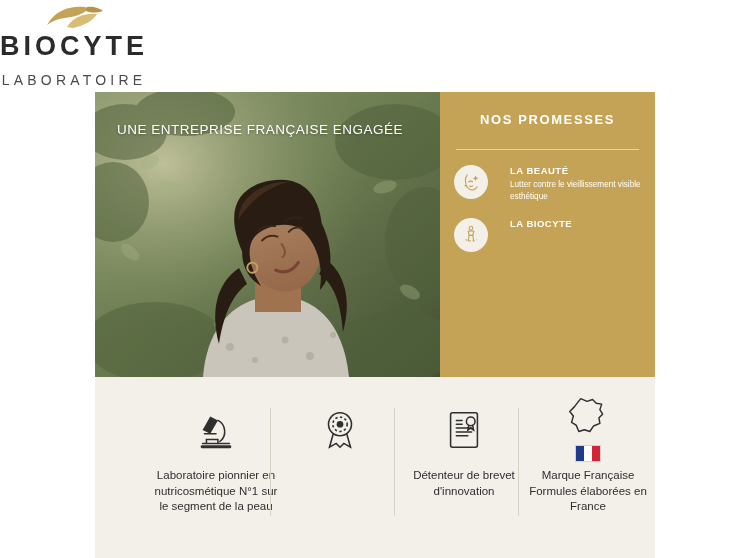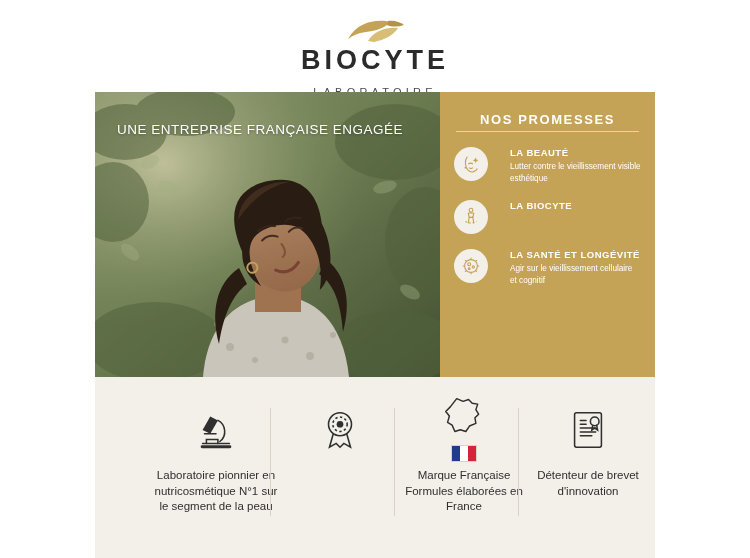--- a/index.html
+++ b/index.html
@@ -11,44 +11,43 @@
   }
   .page {
     position: relative;
     width: 750px; height: 558px;
     background: #ffffff;
   }
 
   
   .header {
     position: absolute;
-    left: 0; top: 12px;
+    left: 0; top: 0;
     width: 750px; height: 92px;
     display: flex;
     align-items: center;
-    justify-content: center;
   }
   .logo-wrap {
     text-align: center;
     line-height: 1;
   }
   .logo-leaf {
     display: block;
     margin: 0 auto 2px auto;
     width: 62px; height: 26px;
   }
   .logo-name {
     font-size: 27px;
     letter-spacing: 4px;
     font-weight: bold;
     color: #2b2b2b;
     font-family: "Liberation Sans", sans-serif;
   }
   .logo-sub {
-    font-size: 11px;
+    font-size: 14px;
     letter-spacing: 4.2px;
     color: #4a4a4a;
     margin-top: 13px;
   }
 
   
   .beige-panel {
     position: absolute;
     left: 95px; top: 92px;
     width: 560px; height: 466px;
@@ -85,21 +84,21 @@
     width: 215px; height: 285px;
     background: #c4a356;
     padding: 20px 14px 0 14px;
   }
   .promises-title {
     color: #ffffff;
     font-size: 13px;
     font-weight: bold;
     letter-spacing: 1.6px;
     text-align: center;
-    padding-bottom: 4px;
+    padding-bottom: 22px;
     border-bottom: 1px solid rgba(255,255,255,.55);
     margin: 0 2px 14px 2px;
   }
   .promise {
     display: flex;
     align-items: flex-start;
     gap: 22px;
     margin-bottom: 14px;
   }
   .promise-icon {
@@ -296,36 +295,20 @@
           <path d="M9 8 q3 -1 6 0 l-1 4 q-2 1 -4 0 z"></path>
           <path d="M10 12 q2 1 4 0 l1 7 M10 12 l-1 7"></path>
           <path d="M6 17 q6 3 12 0" stroke-dasharray="2 2"></path>
         </svg>
       </div>
       <div class="promise-text">
         <div class="promise-title">LA BIOCYTE</div>
       </div>
     </div>
 
-    <div class="promise">
-      <div class="promise-icon">
-        <svg width="22" height="22" viewBox="0 0 24 24" fill="none" stroke="#c4a356" stroke-width="1.2">
-          <circle cx="12" cy="12" r="7"></circle>
-          <circle cx="10" cy="10" r="1.6"></circle>
-          <circle cx="14.5" cy="13" r="1.2"></circle>
-          <circle cx="10" cy="15" r="1"></circle>
-          <path d="M12 5 v-2 M12 19 v2 M5 12 h-2 M19 12 h2"></path>
-          <path d="M7 7 l-1.5 -1.5 M17 7 l1.5 -1.5 M7 17 l-1.5 1.5 M17 17 l1.5 1.5"></path>
-        </svg>
-      </div>
-      <div class="promise-text">
-        <div class="promise-title">LA SANTÉ ET LONGÉVITÉ</div>
-        <div class="promise-body">Agir sur le vieillissement cellulaire et cognitif</div>
-      </div>
-    </div>
   </div>
 
   <div class="features">
 
     <div class="feature">
       <div class="feature-icon">
         <svg width="46" height="46" viewBox="0 0 48 48" fill="none" stroke="#2f2f2f" stroke-width="1.6" stroke-linecap="round">
           <path d="M18 10 l8 4 -8 14 -8 -4 z" fill="#2f2f2f" stroke="none"></path>
           <path d="M12 28 h12"></path>
           <path d="M26 14 c8 4 10 16 2 22"></path>
@@ -339,46 +322,46 @@
 
     <div class="feature">
       <div class="feature-icon">
         <svg width="46" height="46" viewBox="0 0 48 48" fill="none" stroke="#2f2f2f" stroke-width="1.6">
           <circle cx="24" cy="18" r="12"></circle>
           <circle cx="24" cy="18" r="7.5" stroke-dasharray="2.5 2.5"></circle>
           <circle cx="24" cy="18" r="3.5" fill="#2f2f2f" stroke="none"></circle>
           <path d="M17 28 l-4 14 7 -4 4 4 4 -4 7 4 -4 -14"></path>
         </svg>
       </div>
+    </div>
+
+    <div class="feature">
+      <div class="feature-icon">
+        <svg width="46" height="46" viewBox="0 0 48 48" fill="none" stroke="#2f2f2f" stroke-width="1.6" stroke-linecap="round">
+          <rect x="10" y="6" width="28" height="36" rx="2"></rect>
+          <path d="M16 14 h6 M16 18 h6 M16 22 h16 M16 26 h16 M16 30 h12"></path>
+          <circle cx="31" cy="15" r="4.5"></circle>
+          <path d="M29 19 l-1 5 3 -2 3 2 -1 -5"></path>
+        </svg>
+      </div>
+      <div class="feature-label">Détenteur de brevet d'innovation</div>
     </div>
 
     <div class="feature">
       <div class="feature-icon">
         <div style="text-align:center">
           <svg width="44" height="42" viewBox="0 0 48 46" fill="none" stroke="#2f2f2f" stroke-width="1.6" stroke-linejoin="round">
             <path d="M16 4 l7 3 6 -2 4 4 6 1 -2 6 3 5 -4 4 1 6 -7 3 -4 6 -6 -2 -6 2 -3 -7 -5 -3 2 -7 -4 -5 5 -5 z"></path>
           </svg>
           <div style="margin-top:4px">
             <span class="flag">
                 <i class="b"></i>
                 <i class="w"></i>
                 <i class="r"></i>
               </span>
           </div>
         </div>
       </div>
       <div class="feature-label">Marque Française Formules élaborées en France</div>
     </div>
 
-    <div class="feature">
-      <div class="feature-icon">
-        <svg width="46" height="46" viewBox="0 0 48 48" fill="none" stroke="#2f2f2f" stroke-width="1.6" stroke-linecap="round">
-          <rect x="10" y="6" width="28" height="36" rx="2"></rect>
-          <path d="M16 14 h6 M16 18 h6 M16 22 h16 M16 26 h16 M16 30 h12"></path>
-          <circle cx="31" cy="15" r="4.5"></circle>
-          <path d="M29 19 l-1 5 3 -2 3 2 -1 -5"></path>
-        </svg>
-      </div>
-      <div class="feature-label">Détenteur de brevet d'innovation</div>
-    </div>
-
   </div>
 </div>
 
 </body></html>

